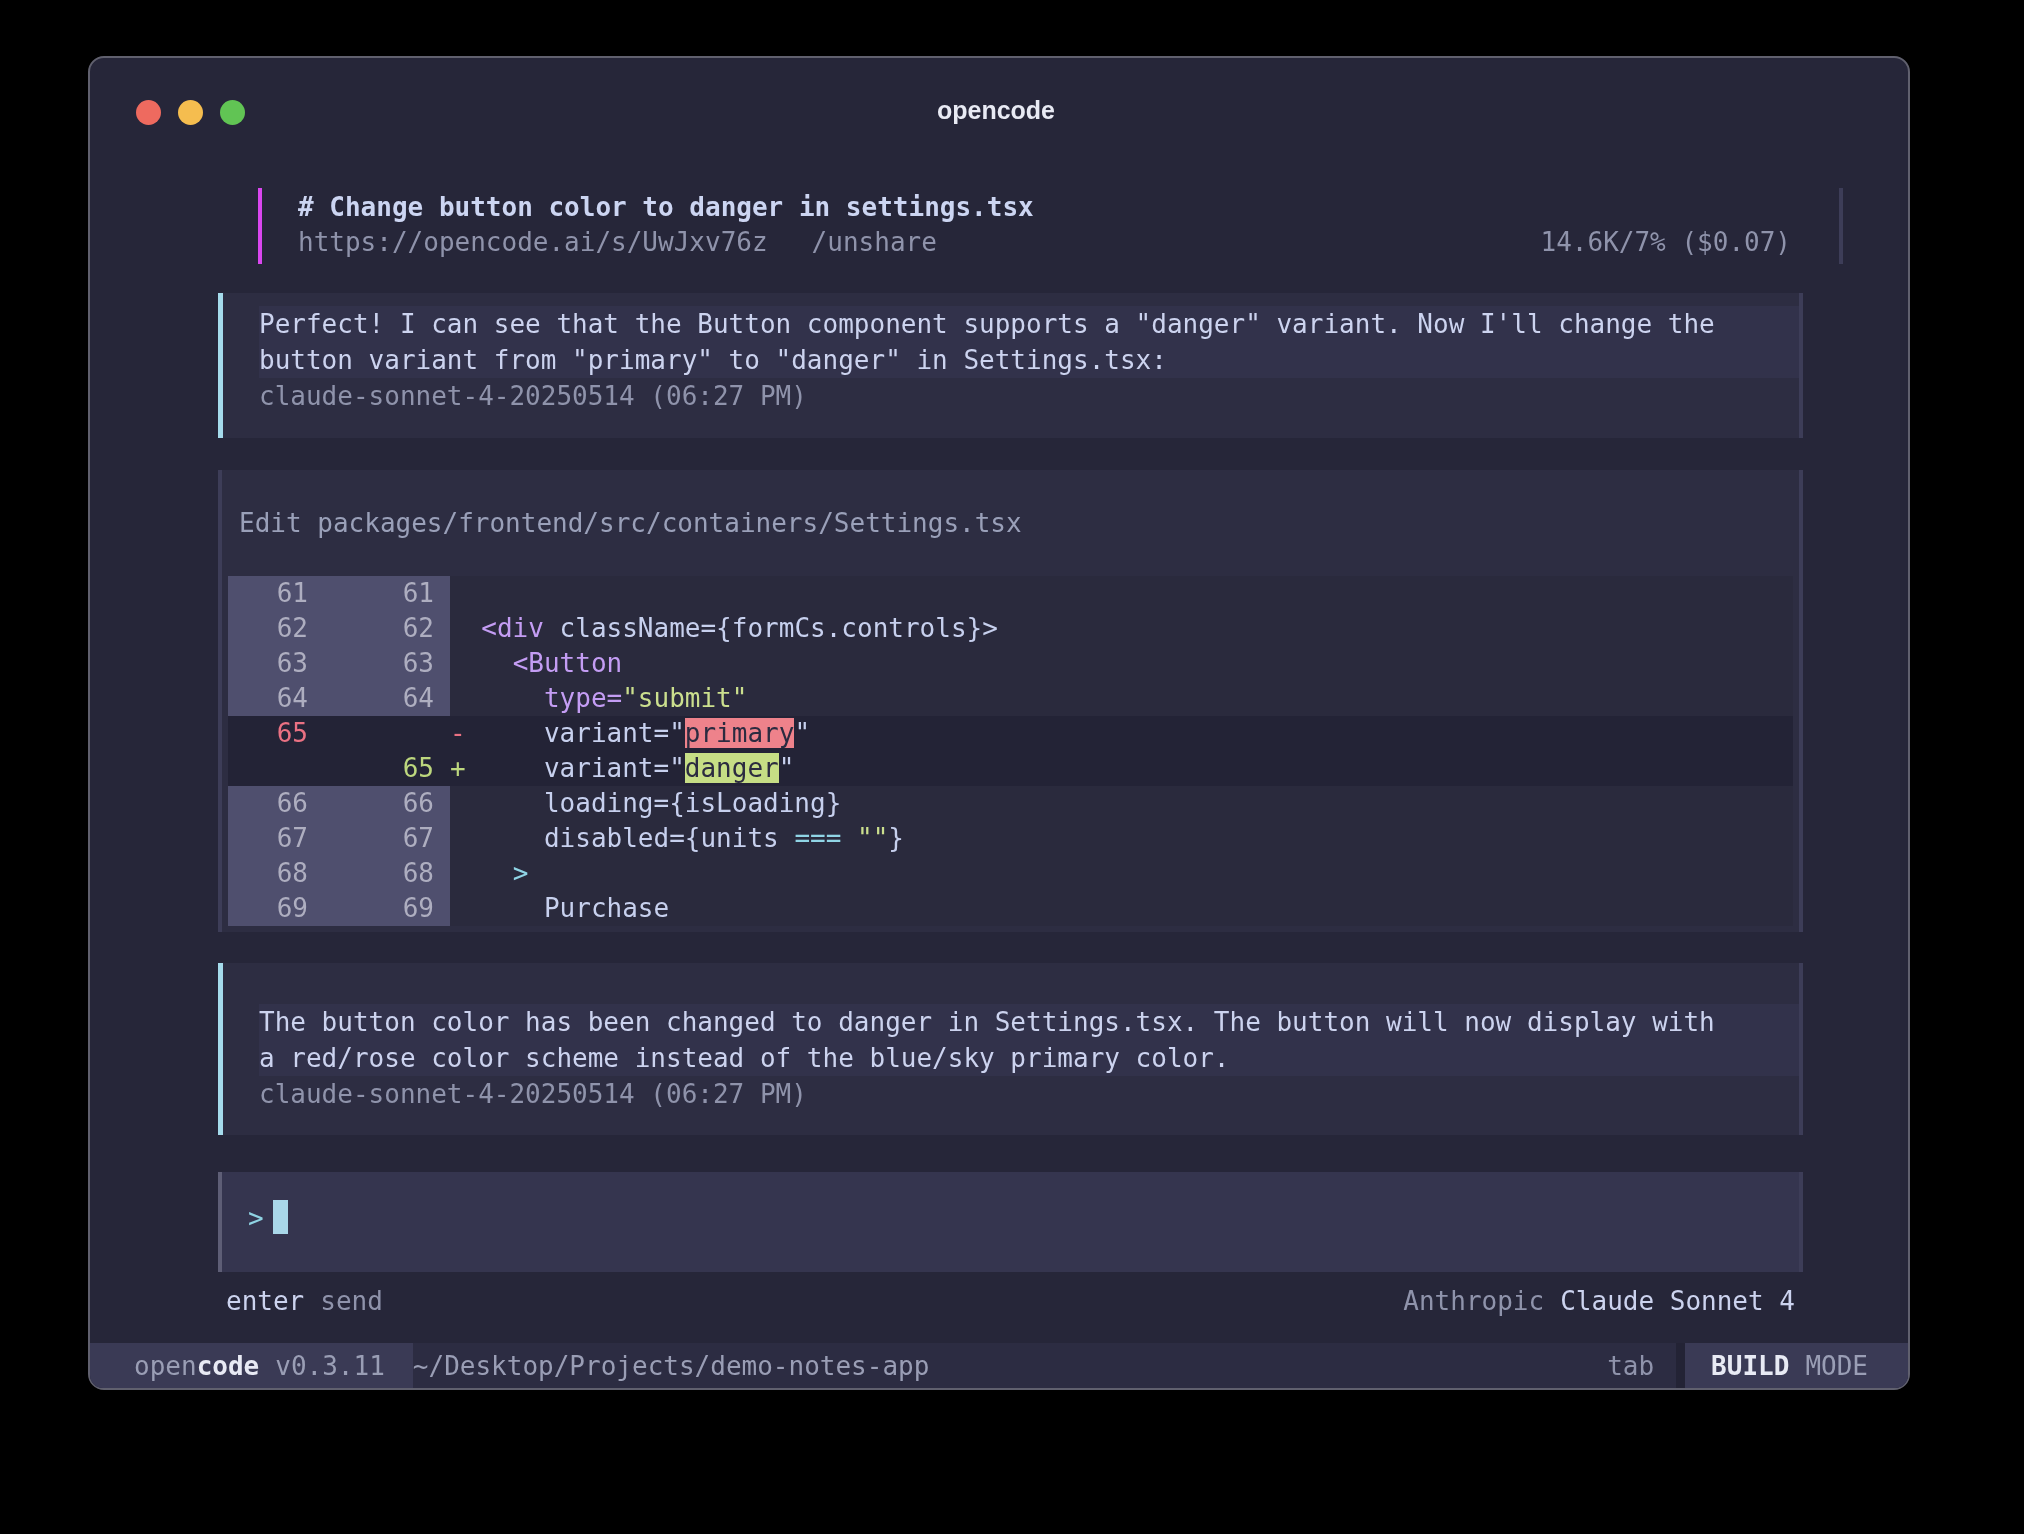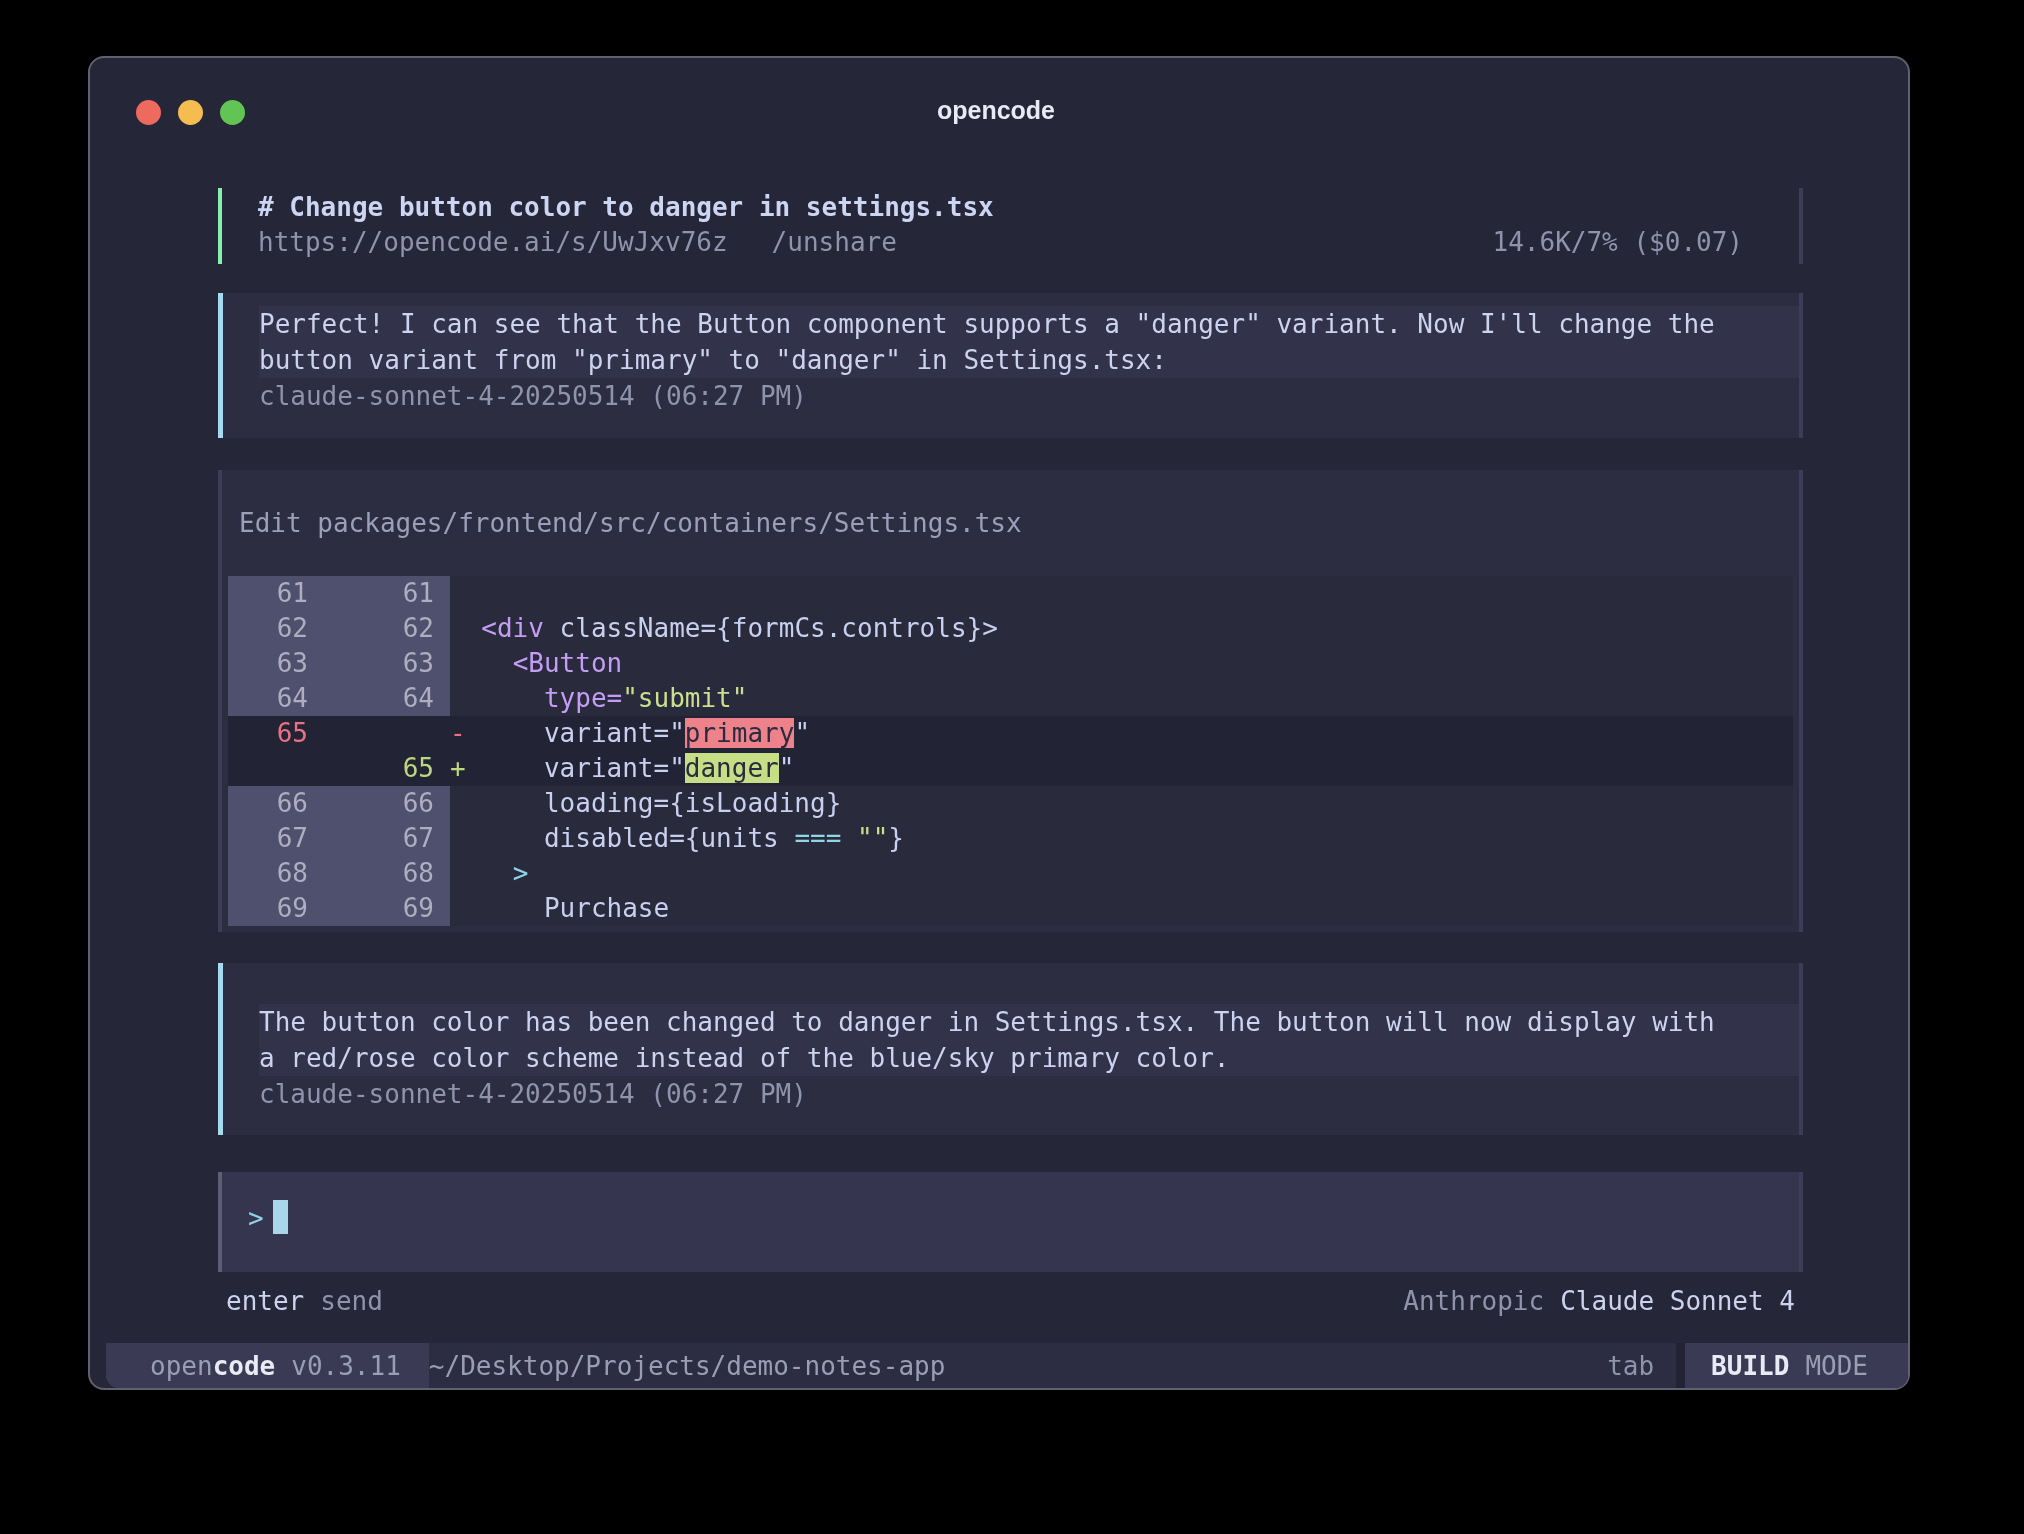--- a/index.html
+++ b/index.html
@@ -13,22 +13,22 @@
   .light{width:25px;height:25px;border-radius:50%;}
   .light-red{background:#ee6a5f;}
   .light-yellow{background:#f5bd4f;}
   .light-green{background:#61c454;}
   .win-title{position:absolute;left:0;right:6px;top:38px;text-align:center;
              font-family:"Liberation Sans",sans-serif;font-weight:700;
              font-size:25px;color:#e8eaf4;}
   
   .block{position:absolute;left:128px;width:1585px;box-sizing:border-box;}
   
-  .share-header{top:130px;height:76px;border-left:4px solid #86efac;
-                border-right:4px solid #3d3d58;padding:2px 12px 0 36px;}
+  .share-header{top:130px;height:76px;border-left:4px solid #d946ef;
+                border-right:4px solid #3d3d58;padding:2px 4px 0 36px;margin-left:40px;}
   .sh-title{font-weight:700;color:#ccd5f2;line-height:35px;}
   .sh-row2{display:flex;justify-content:space-between;color:#8f93ab;
            line-height:35px;padding-right:44px;}
   .sh-unshare{margin-left:44px;}
   
   .msg{background:#2d2d42;border-left:5px solid #a5dbec;
        border-right:4px solid #3d3d58;}
   .msg1{top:235px;height:145px;padding-top:13px;}
   .msg2{top:905px;height:172px;padding-top:41px;}
   .msg-par{margin-left:36px;background:#32324b;}
@@ -64,21 +64,21 @@
   .prompt-symbol{color:#8fd3e3;}
   .cursor{display:inline-block;width:15px;height:34px;background:#a9d7e9;
           vertical-align:-7px;margin-left:9px;}
   
   .hints{top:1225px;display:flex;justify-content:space-between;
          line-height:36px;padding:0 8px;}
   .hint-strong{color:#ccd3ef;}
   .hint-dim{color:#8f93ab;}
   .sp{display:inline-block;width:16px;}
   
-  .status-bar{position:absolute;left:16px;right:0;bottom:0;height:45px;
+  .status-bar{position:absolute;left:0;right:0;bottom:0;height:45px;
               background:#2c2c42;border-radius:0 0 13px 13px;display:flex;
               align-items:stretch;overflow:hidden;}
   .sb-seg{background:#3a3a55;display:flex;align-items:center;}
   .sb-app{padding:0 28px 0 44px;}
   .sb-dim{color:#9a9eb5;}
   .sb-strong{color:#e8eaf4;font-weight:700;}
   .sb-path{display:flex;align-items:center;color:#9a9eb5;}
   .sb-spacer{flex:1;}
   .sb-tab{display:flex;align-items:center;color:#8f93ab;margin-right:22px;}
   .sb-gap{width:9px;background:#232335;}

